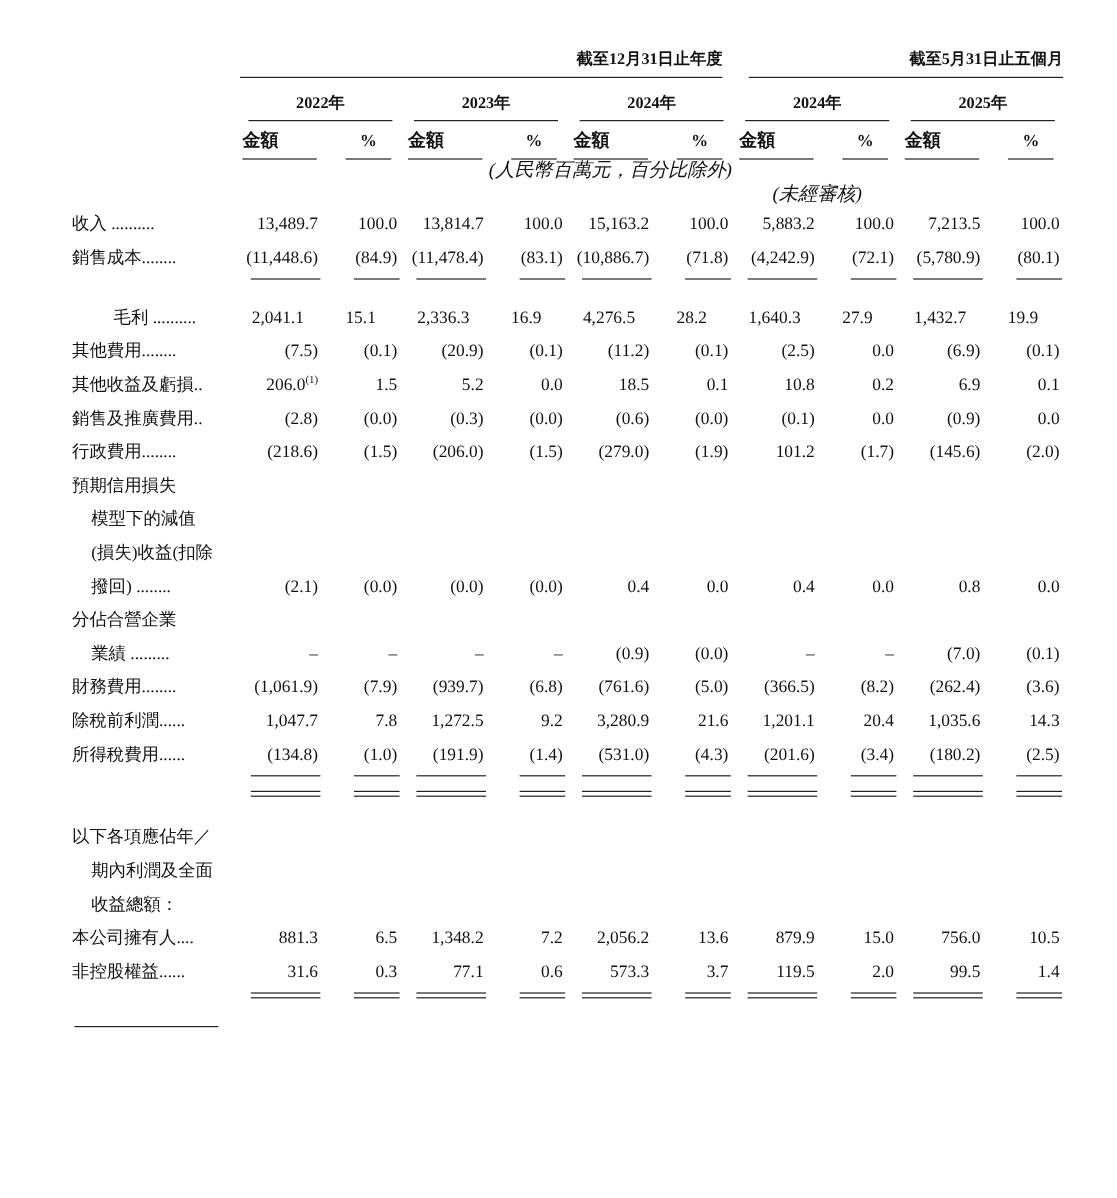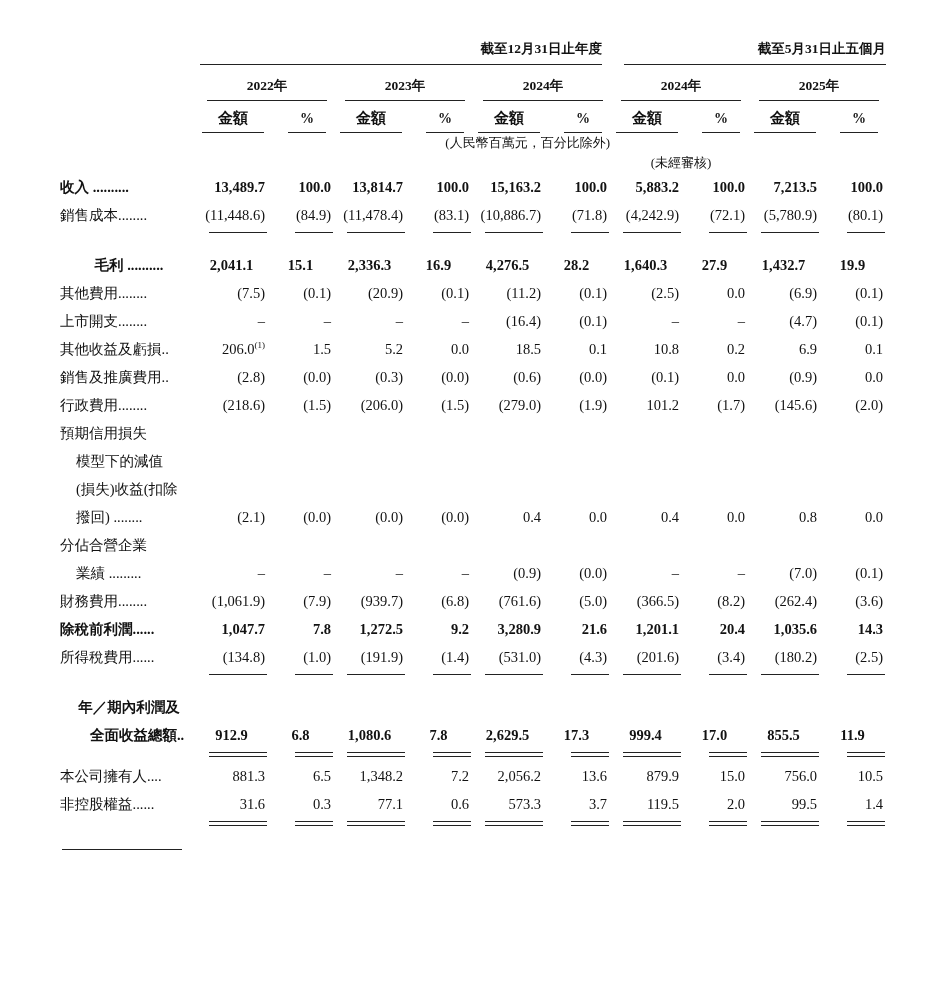--- a/index.html
+++ b/index.html
@@ -27,38 +27,38 @@
     border-bottom:1.5px solid #222; padding-bottom:5px;
   }
   .g1 { margin:0 10px 0 2px; }
   .g2 { margin:0 2px 0 12px; }
   .yr {
     font-weight:700; text-align:center; font-size:13.5px; line-height:1.4;
     border-bottom:1.5px solid #222; padding-bottom:4px; margin:0 9px;
   }
   tr.year-row td { padding-top:12px; }
   .sub-amt {
-    font-weight:700; font-size:15px; text-align:center; line-height:1.4;
+    font-weight:700; font-size:15px; text-align:left; line-height:1.4;
     border-bottom:1.5px solid #222; margin:0 6px 0 4px; padding-bottom:3px;
   }
   .sub-pct {
     font-weight:700; font-size:14px; text-align:center; line-height:1.4;
     border-bottom:1.5px solid #222; margin:0 10px 0 18px; padding-bottom:3px;
   }
   tr.sub-row td { padding-top:7px; }
   .note {
-    font-size:13px; line-height:20px; white-space:nowrap;
+    font-style:italic; font-size:16px; line-height:20px; white-space:nowrap;
   }
   .note-r { text-align:right; padding-right:2px; }
   .note-c { text-align:center; }
   
   tbody td.amt, tbody td.pct { text-align:right; padding-right:5px; white-space:nowrap; }
   tbody td.lbl { white-space:nowrap; }
   .lbl div + div { padding-left:16px; }
-  tr.bold td { font-weight:700; }
+  tr.bold td { font-weight:400; }
   tr.gap td { padding-top:9px;text-align:center; }
   tr.gap-lg td { padding-top:15px; }
   tr.rule-row td { vertical-align:top; padding:3px 0 0 0; height:10px; line-height:10px; }
   .rule-s { border-top:1.5px solid #222; height:0; }
   .rule-d { border-top:1.5px solid #222; border-bottom:1.5px solid #222; height:3px; }
   .ra { margin:0 3px 0 11px; }
   .rp { margin:0 3px 0 25px; }
   sup { font-size:9px; line-height:0; vertical-align:super; letter-spacing:0; }
   .foot-line {
     width:120px; border-top:1.4px solid #222; margin:18px 0 0 2px; height:0;
@@ -246,35 +246,20 @@
           <td class="pct">(0.1)</td>
           <td class="amt">(11.2)</td>
           <td class="pct">(0.1)</td>
           <td class="amt">(2.5)</td>
           <td class="pct">0.0</td>
           <td class="amt">(6.9)</td>
           <td class="pct">(0.1)</td>
         </tr>
         <tr>
           <td class="lbl">
-            <div>上市開支........</div>
-          </td>
-          <td class="amt">–</td>
-          <td class="pct">–</td>
-          <td class="amt">–</td>
-          <td class="pct">–</td>
-          <td class="amt">(16.4)</td>
-          <td class="pct">(0.1)</td>
-          <td class="amt">–</td>
-          <td class="pct">–</td>
-          <td class="amt">(4.7)</td>
-          <td class="pct">(0.1)</td>
-        </tr>
-        <tr>
-          <td class="lbl">
             <div>其他收益及虧損..</div>
           </td>
           <td class="amt">206.0<sup>(1)</sup></td>
           <td class="pct">1.5</td>
           <td class="amt">5.2</td>
           <td class="pct">0.0</td>
           <td class="amt">18.5</td>
           <td class="pct">0.1</td>
           <td class="amt">10.8</td>
           <td class="pct">0.2</td>
@@ -416,36 +401,20 @@
           <td>
             <div class="rule-s rp"></div>
           </td>
           <td>
             <div class="rule-s ra"></div>
           </td>
           <td>
             <div class="rule-s rp"></div>
           </td>
         </tr>
-        <tr class="bold gap">
-          <td class="lbl">
-            <div>年／期內利潤及</div>
-            <div>全面收益總額..</div>
-          </td>
-          <td class="amt">912.9</td>
-          <td class="pct">6.8</td>
-          <td class="amt">1,080.6</td>
-          <td class="pct">7.8</td>
-          <td class="amt">2,629.5</td>
-          <td class="pct">17.3</td>
-          <td class="amt">999.4</td>
-          <td class="pct">17.0</td>
-          <td class="amt">855.5</td>
-          <td class="pct">11.9</td>
-        </tr>
         <tr class="rule-row">
           <td></td>
           <td>
             <div class="rule-d ra"></div>
           </td>
           <td>
             <div class="rule-d rp"></div>
           </td>
           <td>
             <div class="rule-d ra"></div>
@@ -464,20 +433,37 @@
           </td>
           <td>
             <div class="rule-d rp"></div>
           </td>
           <td>
             <div class="rule-d ra"></div>
           </td>
           <td>
             <div class="rule-d rp"></div>
           </td>
+        </tr>
+        <tr class="gap-lg">
+          <td class="lbl">
+            <div>以下各項應佔年／</div>
+            <div>期內利潤及全面</div>
+            <div>收益總額：</div>
+          </td>
+          <td class="amt"></td>
+          <td class="pct"></td>
+          <td class="amt"></td>
+          <td class="pct"></td>
+          <td class="amt"></td>
+          <td class="pct"></td>
+          <td class="amt"></td>
+          <td class="pct"></td>
+          <td class="amt"></td>
+          <td class="pct"></td>
         </tr>
         <tr>
           <td class="lbl">
             <div>本公司擁有人....</div>
           </td>
           <td class="amt">881.3</td>
           <td class="pct">6.5</td>
           <td class="amt">1,348.2</td>
           <td class="pct">7.2</td>
           <td class="amt">2,056.2</td>

